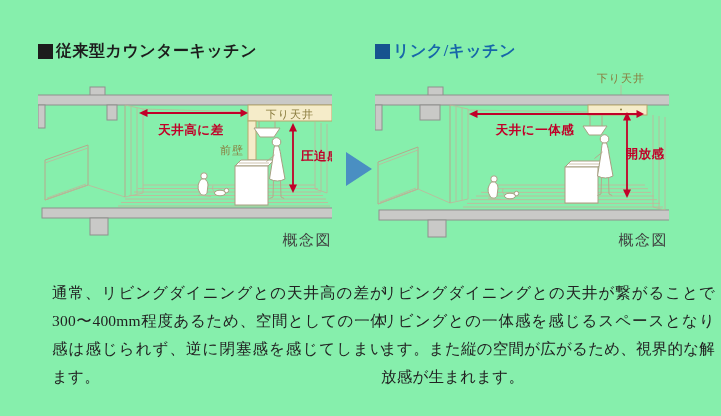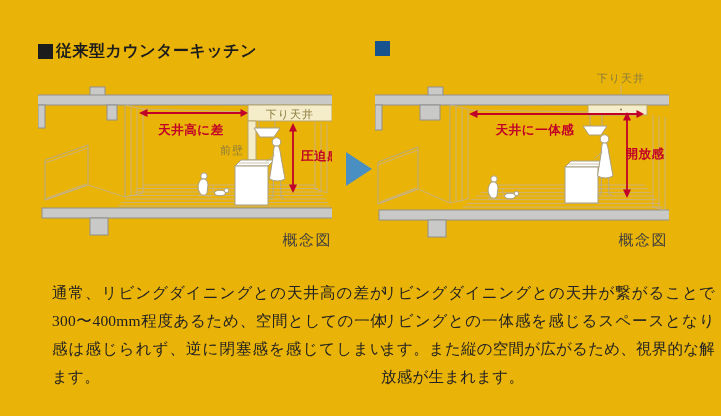--- a/index.html
+++ b/index.html
@@ -1,16 +1,16 @@
 <!DOCTYPE html>
 <html><head>
 <meta charset="utf-8">
 <style>
   html,body{margin:0;padding:0;background:#fff;}
-  .canvas{position:relative;width:721px;height:416px;background:#eab308;overflow:hidden;
+  .canvas{position:relative;width:721px;height:416px;background:#86efac;overflow:hidden;
           font-family:"Liberation Serif","DejaVu Serif",serif;}
   .panel-title{position:absolute;top:41px;display:flex;align-items:center;gap:3px;
                font-size:16px;font-weight:bold;letter-spacing:0.5px;white-space:nowrap;}
   .panel-title .marker{width:15px;height:15px;display:inline-block;flex:0 0 auto;}
   .title-left{left:38px;color:#1c1c1c;}
   .title-left .marker{background:#1c1c1c;}
   .title-right{left:375px;color:#1766a9;}
   .title-right .marker{background:#17538f;}
   .diagram{position:absolute;top:58px;}
   .diagram-left{left:38px;}
@@ -39,20 +39,21 @@
 <body>
 
 <div class="canvas">
 
   <div class="panel-title title-left">
     <span class="marker"></span>
     <span>従来型カウンターキッチン</span>
   </div>
   <div class="panel-title title-right">
     <span class="marker"></span>
+    <span>リンク/キッチン</span>
   </div>
 
   <svg class="diagram diagram-left" width="294" height="190" viewBox="0 0 294 190">
 
     <g>
       <rect class="gray" x="52" y="29" width="15" height="9"></rect>
       <rect class="gray" x="-1" y="37" width="296" height="10"></rect>
       <rect class="gray" x="0" y="47" width="7" height="23"></rect>
       <rect class="gray" x="69" y="47" width="10" height="15"></rect>
       <rect class="gray" x="4" y="150" width="291" height="10"></rect>

